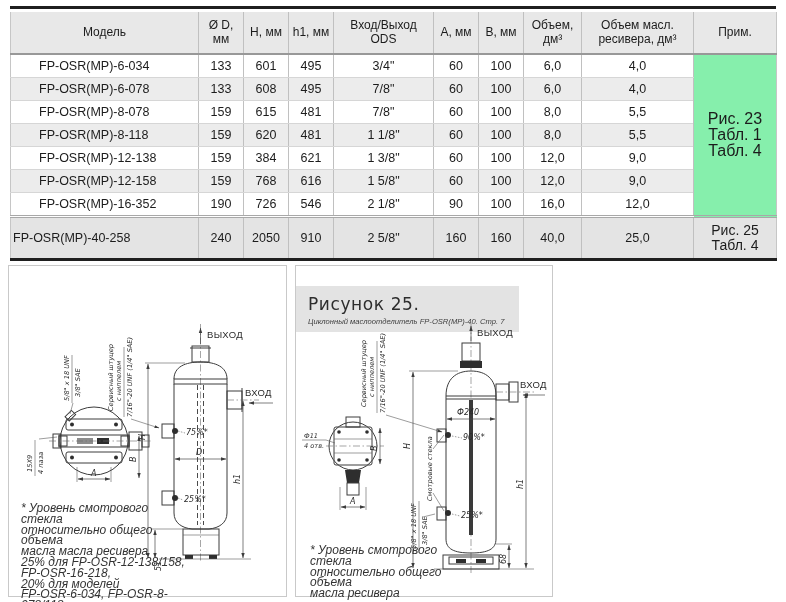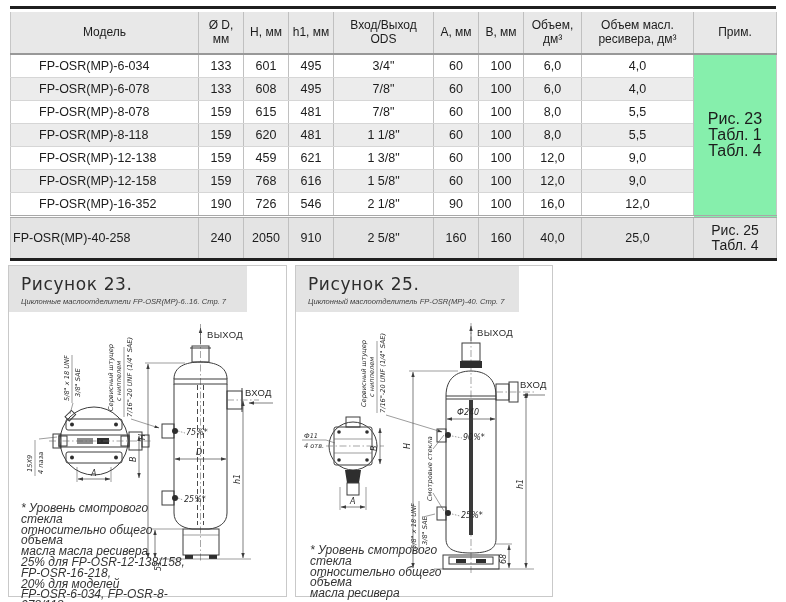--- a/index.html
+++ b/index.html
@@ -18,21 +18,21 @@
   .spec td.prim{background:#86efac;font-size:16px;line-height:16px;}
   .spec tr.last td{background:#e4e4e4;border-top:3px double #a8a8a8;padding:5px 2px;height:30px;}
   .spec tr.last td.prim{background:#e4e4e4;font-size:14px;line-height:15px;}
 
   
   .panel{position:absolute;top:265px;height:330px;background:#fff;border:1px solid #c9c9c9;}
   .panel-left{left:8px;width:277px;}
   .panel-right{left:295px;width:256px;}
   .panel-head{position:absolute;left:0;top:0;background:#e3e3e3;padding:8px 12px 6px 12px;}
   .panel-left .panel-head{width:214px;}
-  .panel-right .panel-head{width:199px;}
+  .panel-right .panel-head{width:199px;margin-top:20px;}
   .fig-title{font-size:17px;letter-spacing:.6px;color:#2d2d2d;font-family:"DejaVu Sans",sans-serif;}
   .fig-sub{font-size:7.6px;font-style:italic;color:#3d3d3d;margin-top:3px;}
   .panel svg{position:absolute;left:0;top:55px;}
   .footnote{position:absolute;font-size:12px;font-style:italic;line-height:10.8px;color:#333;}
   .fn-left{left:12px;top:237px;width:170px;}
   .fn-right{left:14px;top:279px;width:150px;}
 
   
   .ln{stroke:#3c3c3c;stroke-width:1;fill:none;}
   .thin{stroke:#5a5a5a;stroke-width:.6;fill:none;}
@@ -125,21 +125,21 @@
         <td>481</td>
         <td>1 1/8"</td>
         <td>60</td>
         <td>100</td>
         <td>8,0</td>
         <td>5,5</td>
       </tr>
       <tr>
         <td class="model">FP-OSR(MP)-12-138</td>
         <td>159</td>
-        <td>459</td>
+        <td>384</td>
         <td>621</td>
         <td>1 3/8"</td>
         <td>60</td>
         <td>100</td>
         <td>12,0</td>
         <td>9,0</td>
       </tr>
       <tr class="shade">
         <td class="model">FP-OSR(MP)-12-158</td>
         <td>159</td>
@@ -175,24 +175,20 @@
         <td class="prim">
           <div>Рис. 25</div>
           <div>Табл. 4</div>
         </td>
       </tr>
     </tbody>
   </table>
 </div>
 
 <div class="panel panel-left">
-  <div class="panel-head">
-    <div class="fig-title">Рисунок 23.</div>
-    <div class="fig-sub">Циклонные маслоотделители FP-OSR(MP)-6..16. Стр. 7</div>
-  </div>
   <svg width="275" height="273" viewBox="0 0 275 273">
     <defs>
       <marker id="ar" markerWidth="9" markerHeight="8" refX="7.5" refY="3.5" orient="auto-start-reverse">
         <path d="M0,1 L8,3.5 L0,6 z" fill="#3c3c3c"></path>
       </marker>
     </defs>
 
     <g>
       <line class="cl" x1="191.5" y1="3" x2="191.5" y2="242"></line>
 

